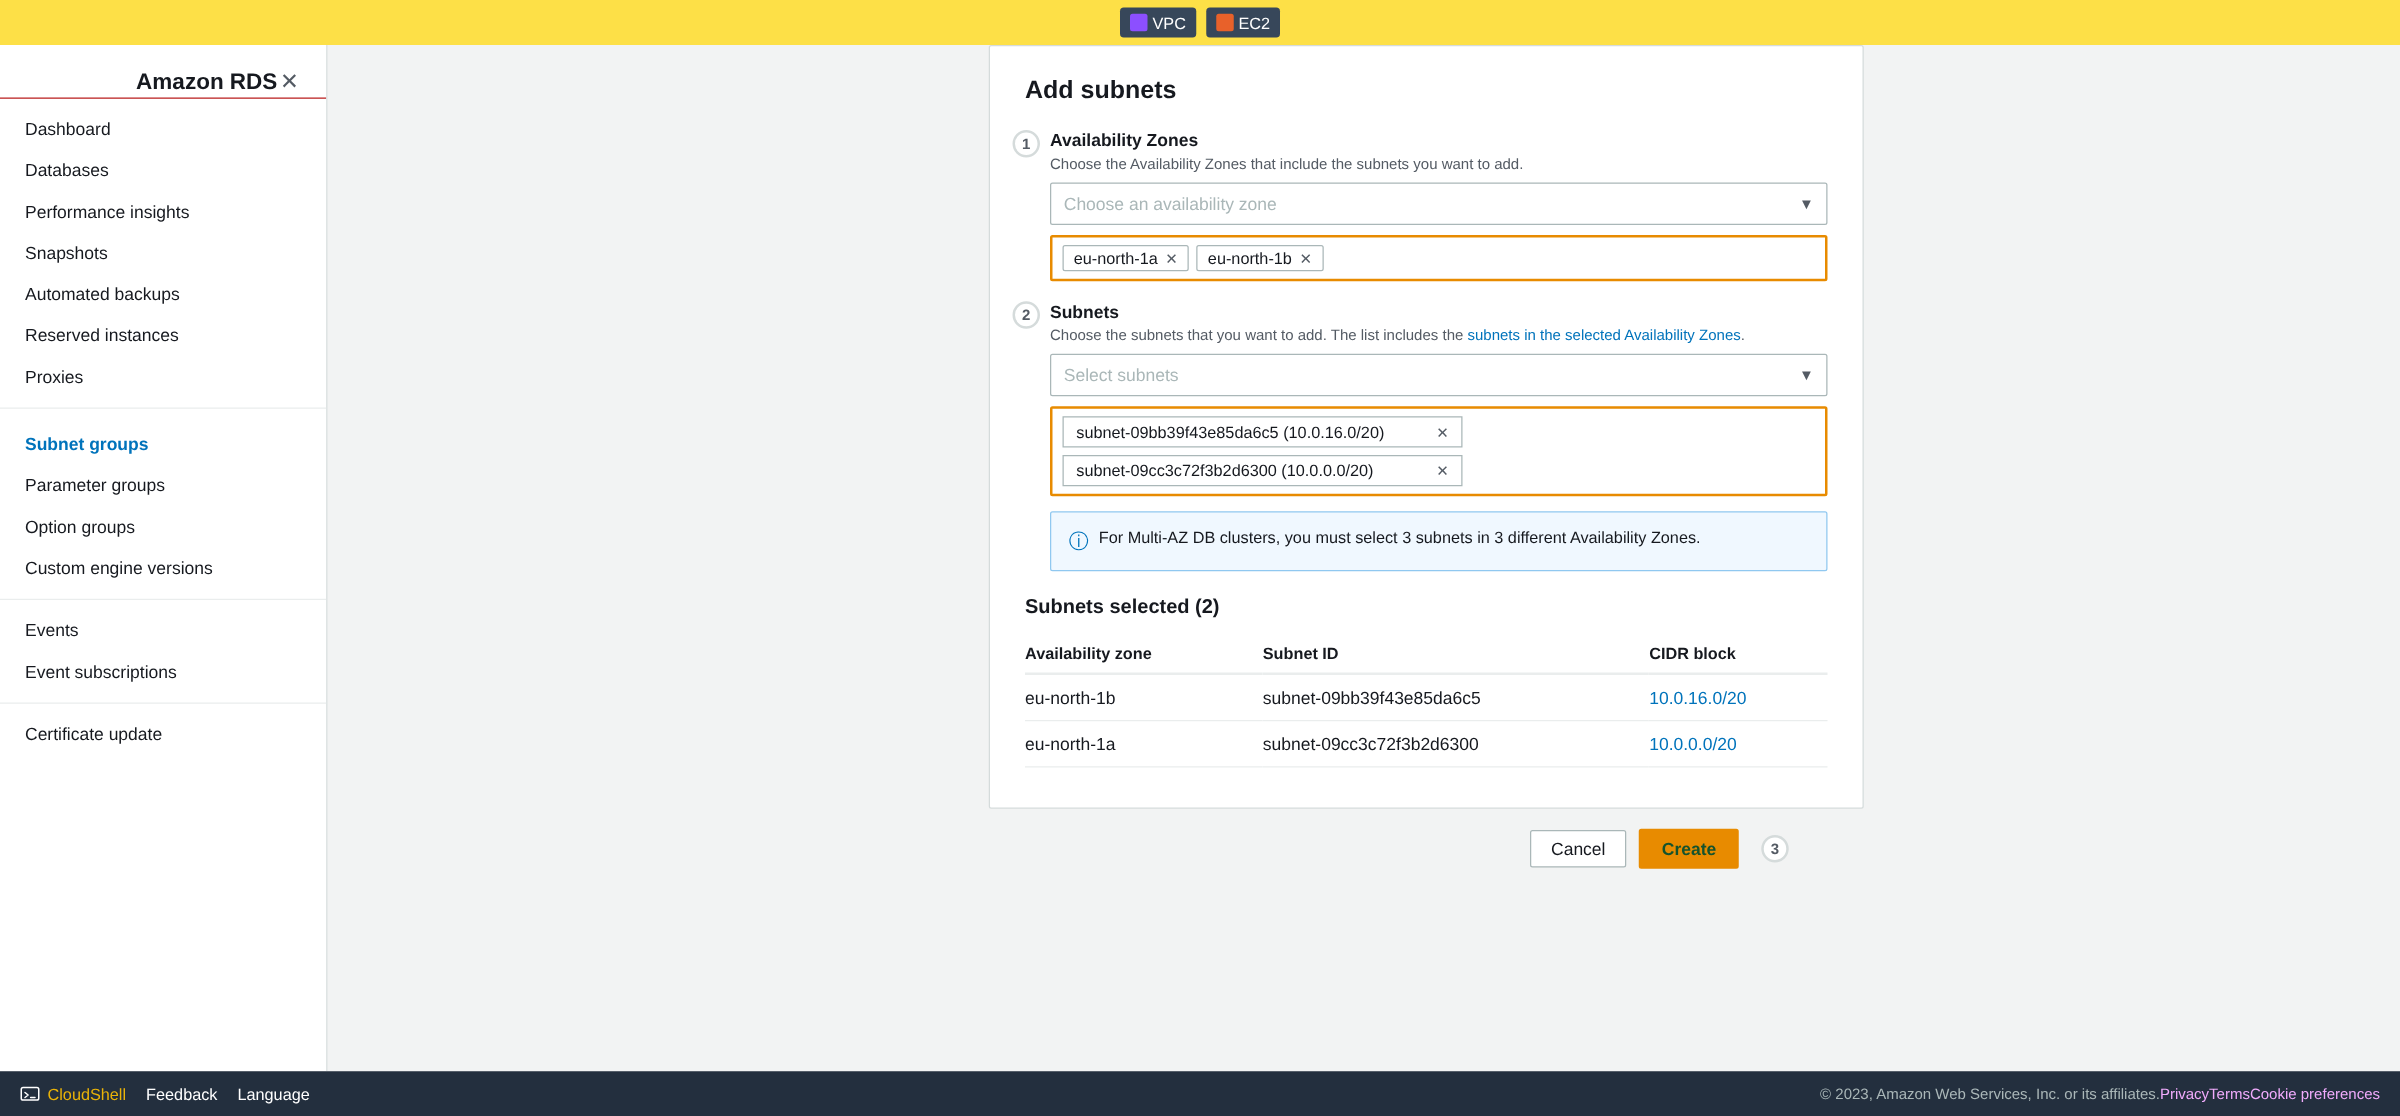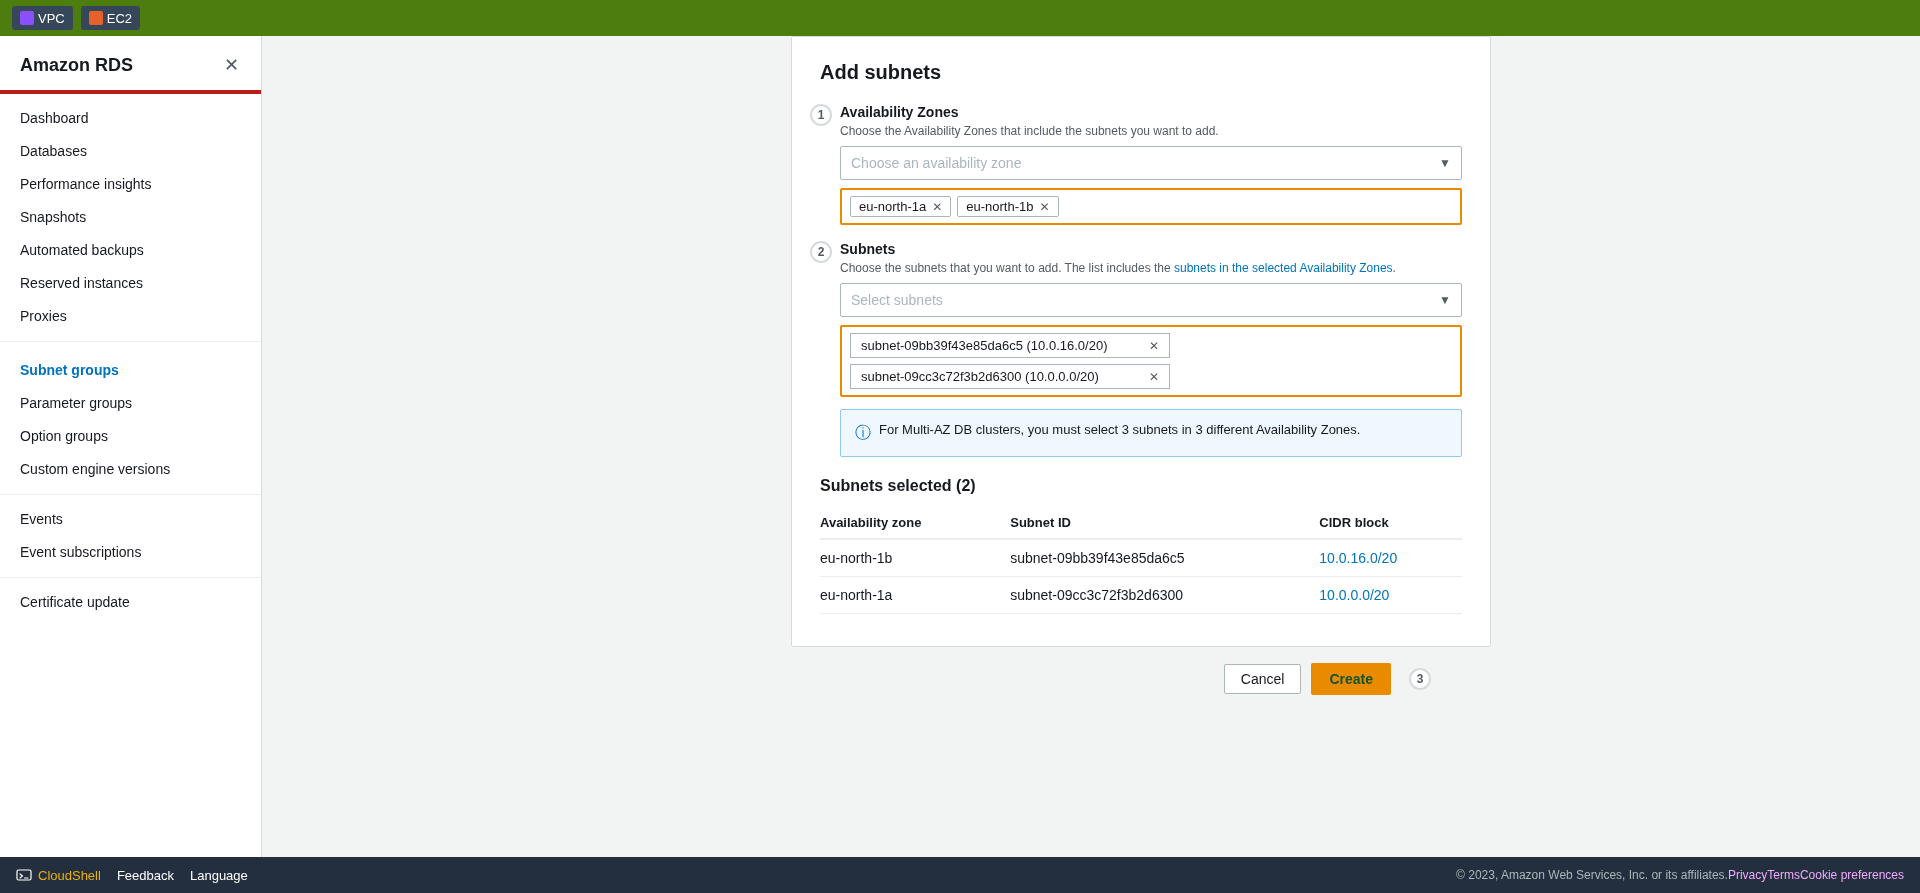--- a/index.html
+++ b/index.html
@@ -1,26 +1,27 @@
 <!DOCTYPE html>
 <html><head>
   <meta charset="utf-8">
   <style>
     * { box-sizing: border-box; margin: 0; padding: 0; }
     body { font-family: "Amazon Ember", Arial, sans-serif; font-size: 14px; background: #f2f3f3; color: #16191f; height: 893px; overflow: hidden; display: flex; flex-direction: column; }
 
     
     .top-nav {
-      background: #4d7c0f;
+      background: #fde047;
       height: 36px;
       display: flex;
       align-items: center;
       padding: 0 12px;
       gap: 8px;
       flex-shrink: 0;
+      justify-content: center;
     }
     .top-nav-badge {
       display: flex;
       align-items: center;
       gap: 4px;
       background: #37475a;
       border-radius: 3px;
       padding: 2px 8px;
       color: #fff;
       font-size: 13px;
@@ -51,23 +52,23 @@
       width: 262px;
       background: #fff;
       border-right: 1px solid #d5dbdb;
       flex-shrink: 0;
       overflow-y: auto;
       padding-bottom: 20px;
     }
     .sidebar-header {
       display: flex;
       align-items: center;
-      justify-content: space-between;
-      padding: 16px 20px 12px 20px;
-      border-bottom: 4px solid #b91c1c;
+      justify-content: flex-end;
+      padding: 16px 20px 0 20px;
+      border-bottom: 1px solid #b91c1c;
     }
     .sidebar-title {
       font-size: 18px;
       font-weight: 700;
       color: #16191f;
     }
     .sidebar-close {
       cursor: pointer;
       color: #545b64;
       font-size: 18px;

